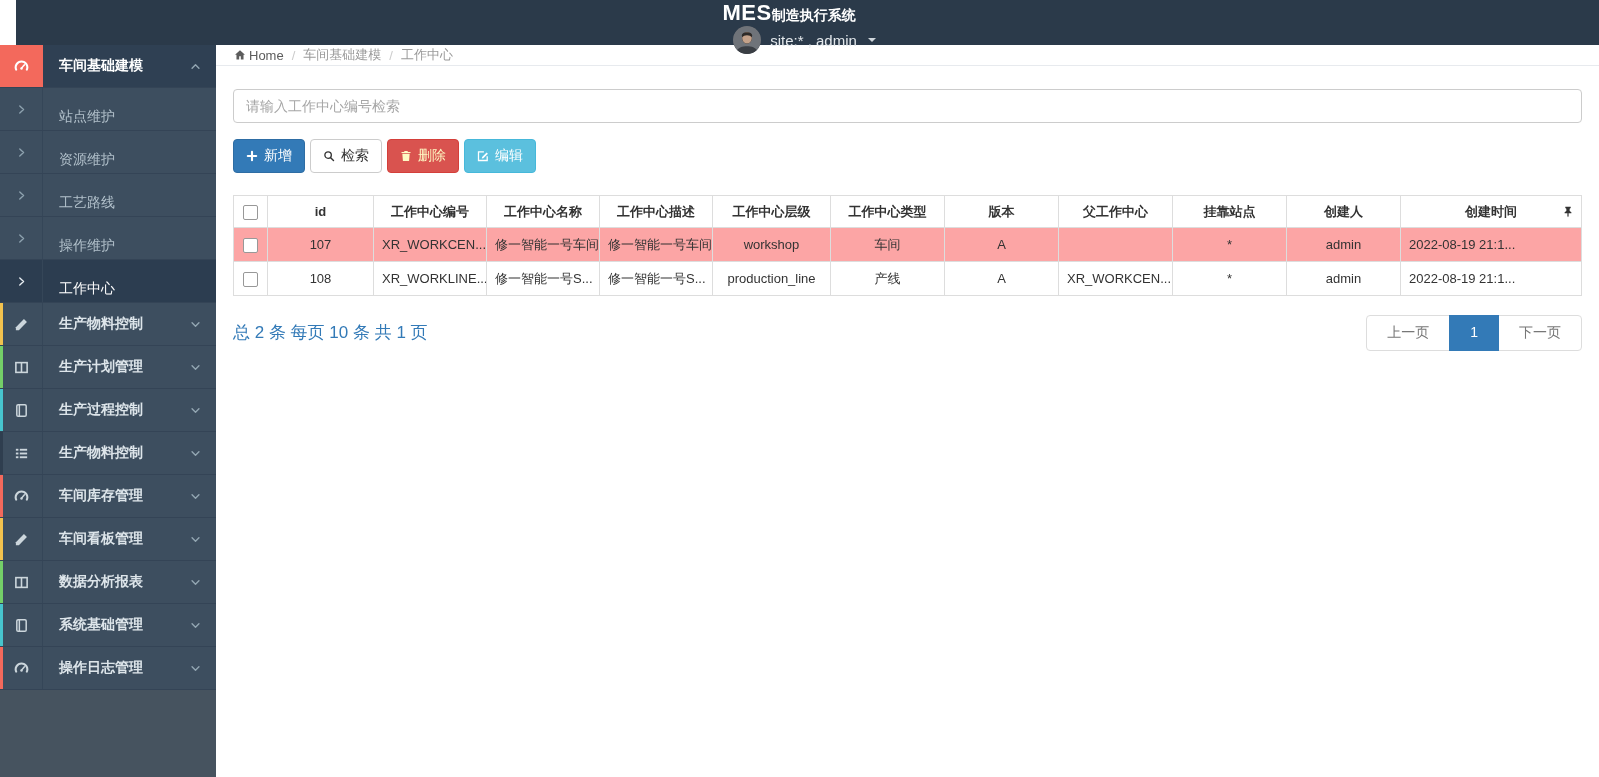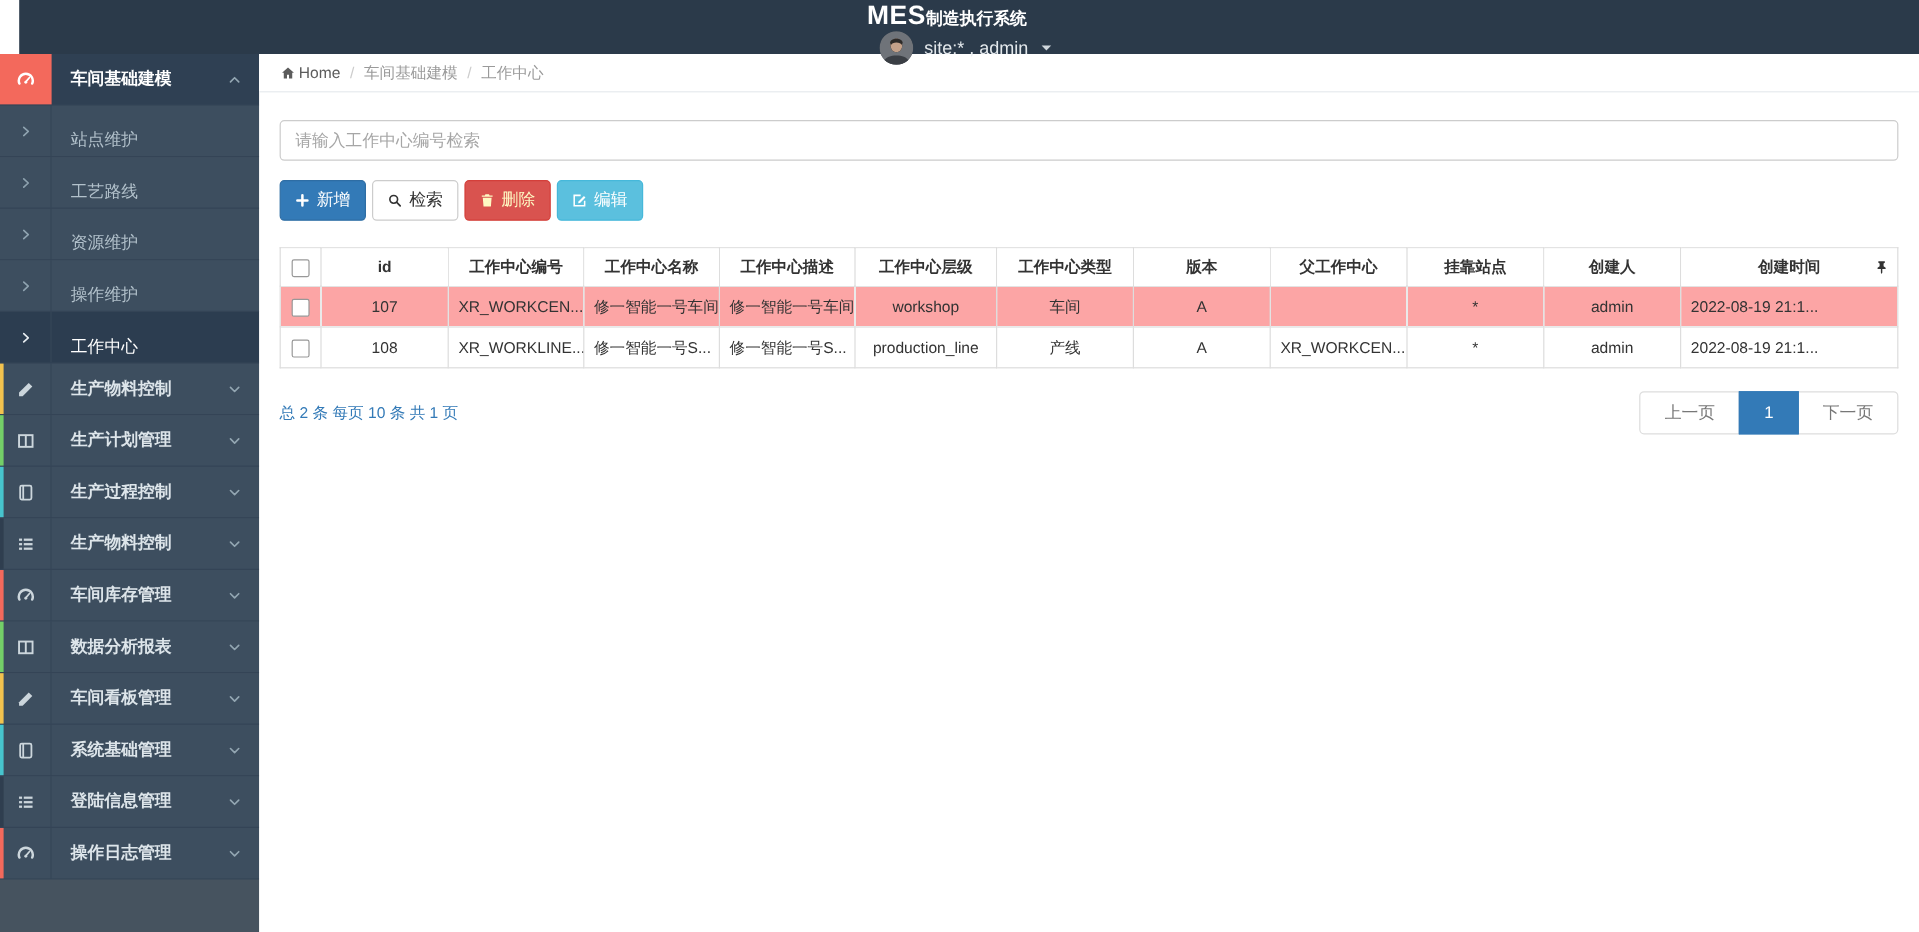--- a/index.html
+++ b/index.html
@@ -40,21 +40,21 @@
   .srow.sub.active .slabel { color:#fff; }
   .srow.sub.active .icol { color:#e8eef2; }
   .sidebar-fill { flex:1; background:#46535f; }
 
   .ic { width:15px; height:15px; display:block; }
   .ic-sm { width:11px; height:11px; display:block; }
   .ic-xs { width:12px; height:12px; display:block; }
 
   
   .main { position:absolute; top:45px; left:216px; right:0; bottom:0; background:#fff; }
-  .crumbbar { height:32px; background:#fff; border-bottom:1px solid #e7eaee;
+  .crumbbar { height:21px; background:#fff; border-bottom:1px solid #e7eaee;
     display:flex; align-items:center; padding:0 18px; font-size:13px; color:#9a9a9a; }
   .crumb-home { display:flex; align-items:center; gap:3px; color:#5c5c5c; cursor:pointer; }
   .crumb-home .ic-xs { color:#5c5c5c; }
   .crumb-sep { color:#ccc; margin:0 8px; }
   .crumb-link { color:#9a9a9a; cursor:pointer; }
   .crumb-cur { color:#9a9a9a; }
 
   .content { padding:23px 17px 0 17px; }
   .search-input { width:100%; height:34px; border:1px solid #ccc; border-radius:4px;
     padding:6px 12px; font-size:14px; color:#555; outline:none; display:block; }
@@ -75,21 +75,21 @@
   .grid th { height:32px; font-weight:bold; text-align:center; position:relative; background:#fff; }
   .grid td { height:34px; }
   .grid tr.striped td { background:#fca5a5; }
   .c { text-align:center; } .l { text-align:left; }
   .cbx { display:inline-block; width:15px; height:15px; border:1px solid #989898;
     border-radius:2px; background:#fff; vertical-align:middle; cursor:pointer; }
   .pin { position:absolute; right:7px; top:50%; transform:translateY(-50%);
     color:#333; cursor:pointer; }
 
   .pagerow { margin-top:19px; display:flex; justify-content:space-between; align-items:center; }
-  .paginfo { color:#337ab7; font-size:13px; }
+  .paginfo { color:#337ab7; font-size:17px; }
   .pager { display:flex; font-size:14px; }
   .pg { padding:7px 20px; border:1px solid #ddd; color:#777; background:#fff;
     margin-left:-1px; cursor:pointer; line-height:1.4; }
   .pg-first { border-radius:4px 0 0 4px; margin-left:0; }
   .pg-last { border-radius:0 4px 4px 0; }
   .pg.active { background:#337ab7; border-color:#337ab7; color:#fff; position:relative; }
 </style>
 </head>
 <body>
 
@@ -196,44 +196,44 @@
         </svg>
       </div>
     <div class="slabel">站点维护</div>
   </div>
   <div class="srow sub">
     <div class="icol">
         <svg class="ic-sm">
           <use href="#i-chev-right"></use>
         </svg>
       </div>
+    <div class="slabel">资源维护</div>
+  </div>
+  <div class="srow sub">
+    <div class="icol">
+        <svg class="ic-sm">
+          <use href="#i-chev-right"></use>
+        </svg>
+      </div>
     <div class="slabel">工艺路线</div>
   </div>
   <div class="srow sub">
     <div class="icol">
         <svg class="ic-sm">
           <use href="#i-chev-right"></use>
         </svg>
       </div>
-    <div class="slabel">资源维护</div>
-  </div>
-  <div class="srow sub">
+    <div class="slabel">操作维护</div>
+  </div>
+  <div class="srow sub active">
     <div class="icol">
         <svg class="ic-sm">
           <use href="#i-chev-right"></use>
         </svg>
       </div>
-    <div class="slabel">操作维护</div>
-  </div>
-  <div class="srow sub active">
-    <div class="icol">
-        <svg class="ic-sm">
-          <use href="#i-chev-right"></use>
-        </svg>
-      </div>
     <div class="slabel">工作中心</div>
   </div>
 
   <div class="srow">
     <div class="icol">
       <span class="strip" style="background: rgb(242, 194, 78);"></span>
       <svg class="ic">
           <use href="#i-pencil"></use>
         </svg>
       </div>
@@ -295,68 +295,54 @@
       </div>
     <div class="glabel">车间库存管理</div>
     <div class="gchev">
         <svg class="ic-sm">
           <use href="#i-chev-down"></use>
         </svg>
       </div>
   </div>
   <div class="srow">
     <div class="icol">
+      <span class="strip" style="background: rgb(242, 194, 78);"></span>
+      <svg class="ic">
+          <use href="#i-pencil"></use>
+        </svg>
+      </div>
+    <div class="glabel">车间看板管理</div>
+    <div class="gchev">
+        <svg class="ic-sm">
+          <use href="#i-chev-down"></use>
+        </svg>
+      </div>
+  </div>
+  <div class="srow">
+    <div class="icol">
       <span class="strip" style="background: rgb(116, 207, 104);"></span>
       <svg class="ic">
           <use href="#i-columns"></use>
         </svg>
       </div>
     <div class="glabel">数据分析报表</div>
     <div class="gchev">
         <svg class="ic-sm">
           <use href="#i-chev-down"></use>
         </svg>
       </div>
   </div>
   <div class="srow">
     <div class="icol">
-      <span class="strip" style="background: rgb(242, 194, 78);"></span>
-      <svg class="ic">
-          <use href="#i-pencil"></use>
-        </svg>
-      </div>
-    <div class="glabel">车间看板管理</div>
-    <div class="gchev">
-        <svg class="ic-sm">
-          <use href="#i-chev-down"></use>
-        </svg>
-      </div>
-  </div>
-  <div class="srow">
-    <div class="icol">
       <span class="strip" style="background: rgb(71, 196, 205);"></span>
       <svg class="ic">
           <use href="#i-book"></use>
         </svg>
       </div>
     <div class="glabel">系统基础管理</div>
-    <div class="gchev">
-        <svg class="ic-sm">
-          <use href="#i-chev-down"></use>
-        </svg>
-      </div>
-  </div>
-  <div class="srow">
-    <div class="icol">
-      <span class="strip" style="background: rgb(47, 62, 79);"></span>
-      <svg class="ic">
-          <use href="#i-list"></use>
-        </svg>
-      </div>
-    <div class="glabel">登陆信息管理</div>
     <div class="gchev">
         <svg class="ic-sm">
           <use href="#i-chev-down"></use>
         </svg>
       </div>
   </div>
   <div class="srow">
     <div class="icol">
       <span class="strip" style="background: rgb(243, 105, 92);"></span>
       <svg class="ic">

